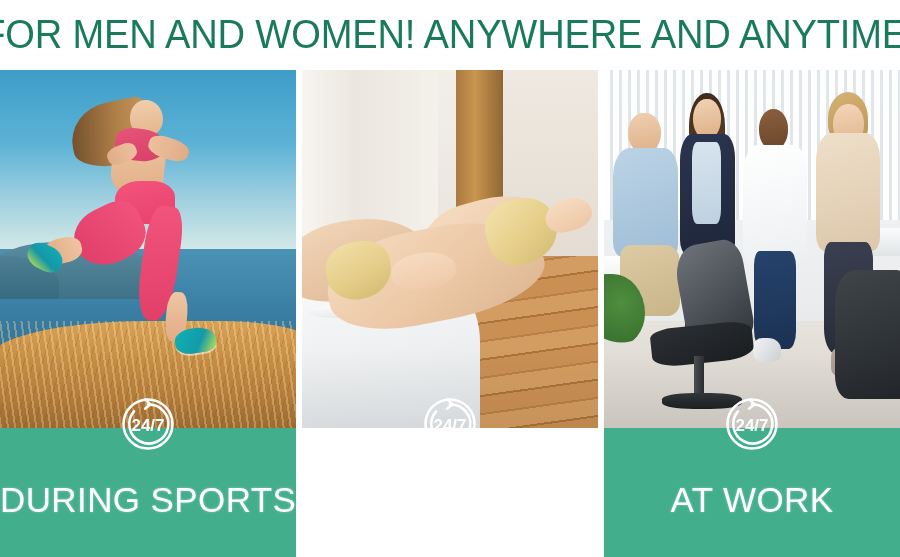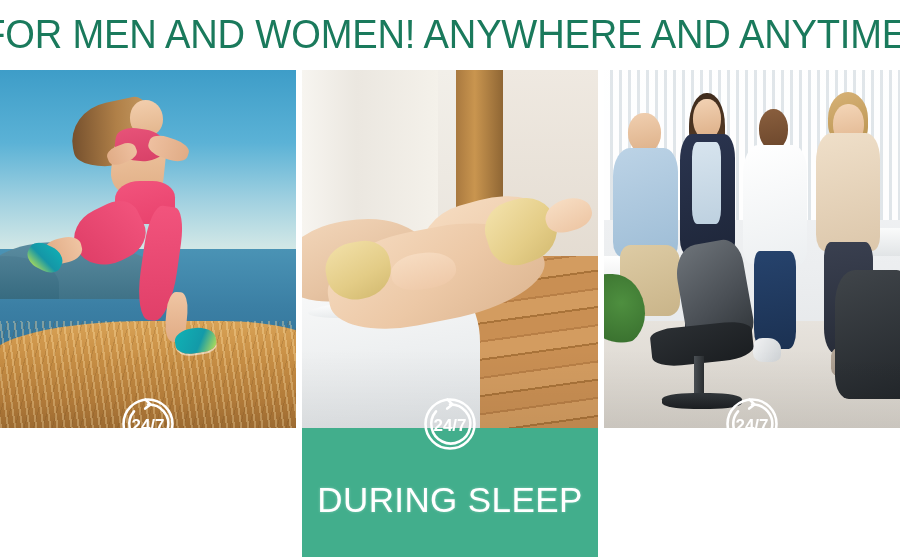--- a/index.html
+++ b/index.html
@@ -471,20 +471,23 @@
             <div class="rn-leg-f"></div>
             <div class="rn-shin-b"></div>
             <div class="rn-shin-f"></div>
             <div class="rn-shoe-b"></div>
             <div class="rn-shoe-f"></div>
           </div>
           <div class="photo-shade"></div>
         </div>
       </div>
 
+      <div class="band">
+        <div class="band-label">DURING SPORTS</div>
+      </div>
 
       <div class="badge">
         <svg viewBox="0 0 62 62" xmlns="http://www.w3.org/2000/svg">
           <circle cx="31" cy="32" r="24.5" fill="none" stroke="#ffffff" stroke-width="2.6"></circle>
           <path d="M31 12.5 A19.5 19.5 0 1 1 17 19.3" fill="none" stroke="#ffffff" stroke-width="2.6" stroke-linecap="round"></path>
           <path d="M28.5 7.5 L33.5 12.4 L28.2 16.6" fill="none" stroke="#ffffff" stroke-width="2.6" stroke-linecap="round" stroke-linejoin="round"></path>
           <text x="31" y="38.5" text-anchor="middle" font-family="Liberation Sans, sans-serif" font-size="17" font-weight="700" fill="#ffffff">24/7</text>
         </svg>
       </div>
     </div>
@@ -503,23 +506,20 @@
           <div class="ph2-foot-a"></div>
           <div class="ph2-foot-b"></div>
           <div class="ph2-sleeve-a"></div>
           <div class="ph2-sleeve-b"></div>
           <div class="ph2-toes-a"></div>
           <div class="ph2-toes-b"></div>
           <div class="photo-shade"></div>
         </div>
       </div>
 
-      <div class="band">
-        <div class="band-label">DURING SLEEP</div>
-      </div>
 
       <div class="badge">
         <svg viewBox="0 0 62 62" xmlns="http://www.w3.org/2000/svg">
           <circle cx="31" cy="32" r="24.5" fill="none" stroke="#ffffff" stroke-width="2.6"></circle>
           <path d="M31 12.5 A19.5 19.5 0 1 1 17 19.3" fill="none" stroke="#ffffff" stroke-width="2.6" stroke-linecap="round"></path>
           <path d="M28.5 7.5 L33.5 12.4 L28.2 16.6" fill="none" stroke="#ffffff" stroke-width="2.6" stroke-linecap="round" stroke-linejoin="round"></path>
           <text x="31" y="38.5" text-anchor="middle" font-family="Liberation Sans, sans-serif" font-size="17" font-weight="700" fill="#ffffff">24/7</text>
         </svg>
       </div>
     </div>
@@ -562,20 +562,23 @@
             <div class="back"></div>
               <div class="seat"></div>
             <div class="post"></div>
               <div class="base"></div>
           </div>
           <div class="ph3-plant"></div>
           <div class="photo-shade"></div>
         </div>
       </div>
 
+      <div class="band">
+        <div class="band-label">AT WORK</div>
+      </div>
 
       <div class="badge">
         <svg viewBox="0 0 62 62" xmlns="http://www.w3.org/2000/svg">
           <circle cx="31" cy="32" r="24.5" fill="none" stroke="#ffffff" stroke-width="2.6"></circle>
           <path d="M31 12.5 A19.5 19.5 0 1 1 17 19.3" fill="none" stroke="#ffffff" stroke-width="2.6" stroke-linecap="round"></path>
           <path d="M28.5 7.5 L33.5 12.4 L28.2 16.6" fill="none" stroke="#ffffff" stroke-width="2.6" stroke-linecap="round" stroke-linejoin="round"></path>
           <text x="31" y="38.5" text-anchor="middle" font-family="Liberation Sans, sans-serif" font-size="17" font-weight="700" fill="#ffffff">24/7</text>
         </svg>
       </div>
     </div>

